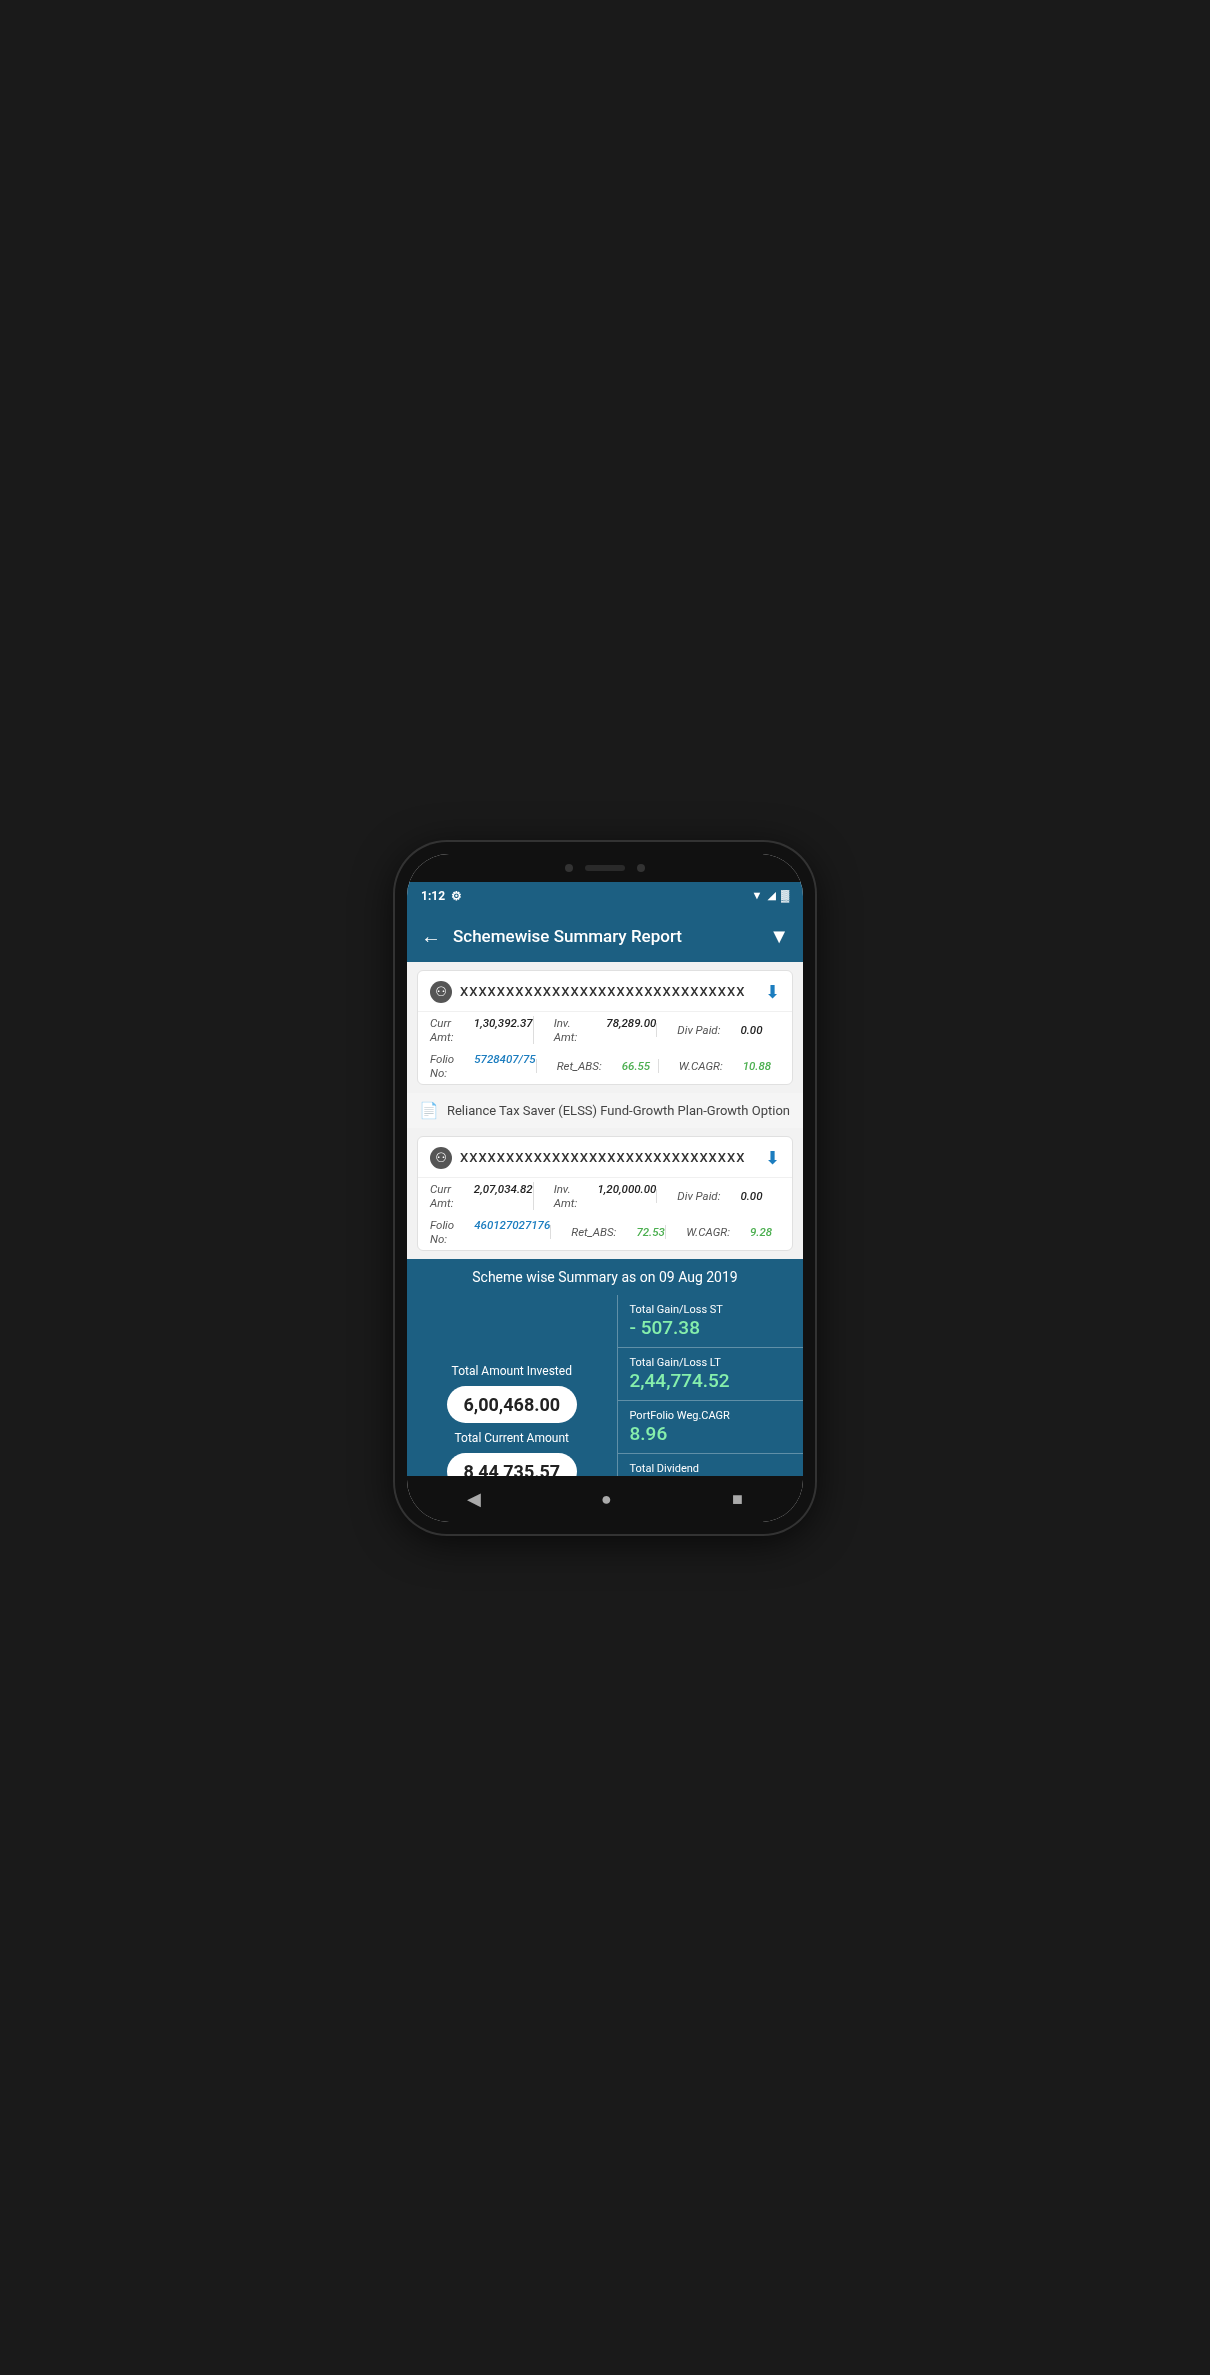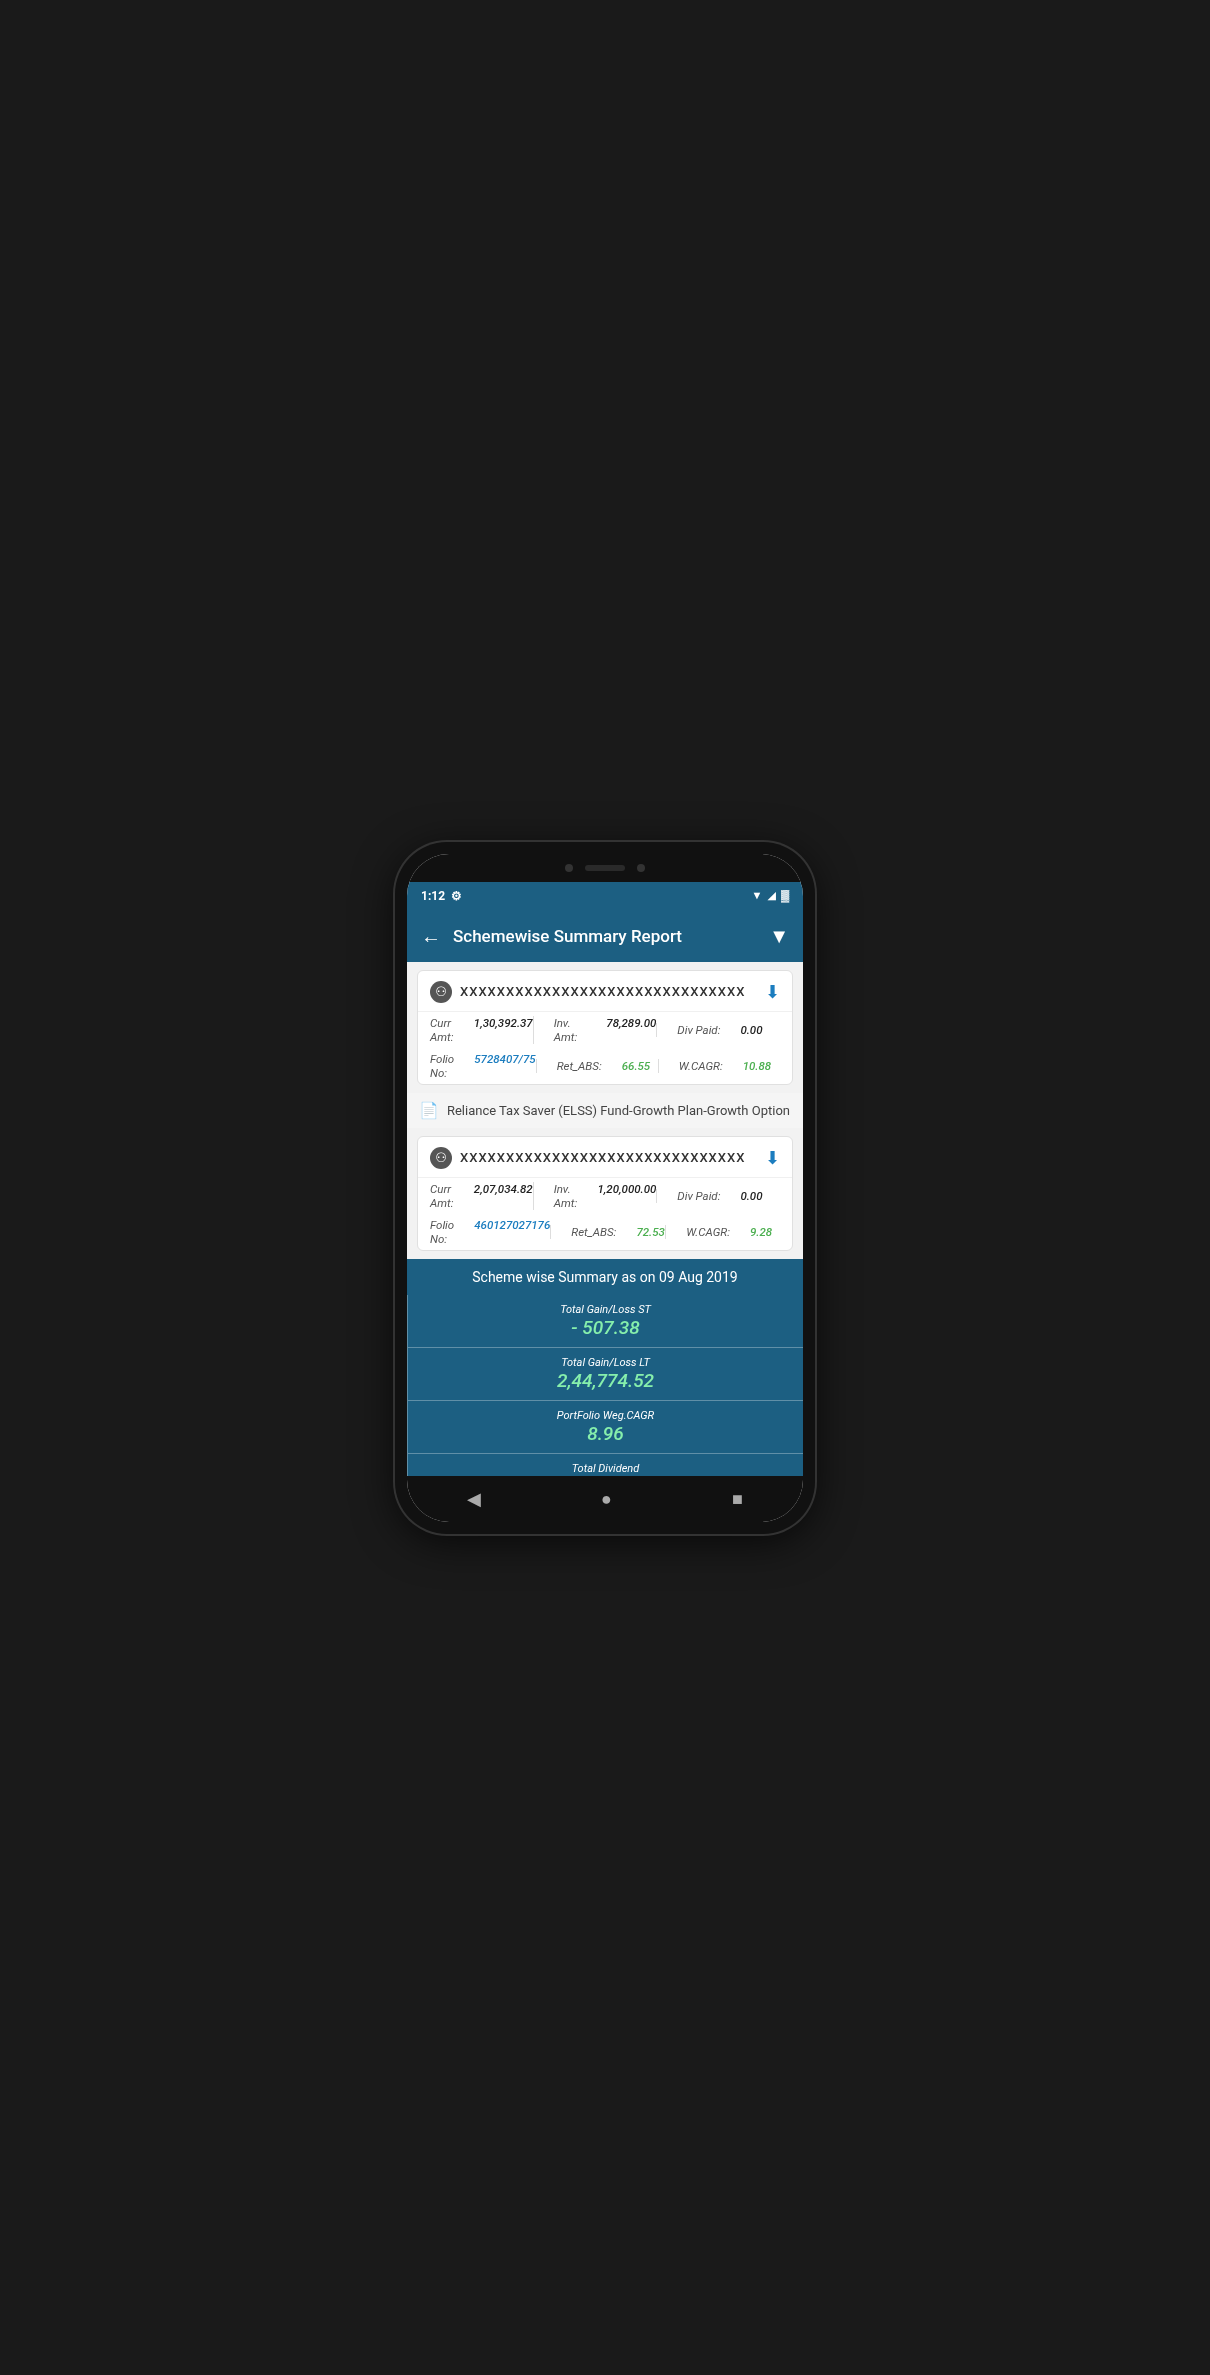--- a/index.html
+++ b/index.html
@@ -238,23 +238,22 @@
       display: flex;
       flex-direction: column;
       border-left: 1px solid rgba(255,255,255,0.3);
     }
     .summary-right-row {
       flex: 1;
       border-bottom: 1px solid rgba(255,255,255,0.3);
       padding: 8px 12px;
       display: flex;
       flex-direction: column;
-      align-items: center;
+      align-items: flex-start;
       justify-content: center;
-      font-style: italic;
     }
     .summary-right-row:last-child {
       border-bottom: none;
     }
     .summary-right-label {
       color: white;
       font-size: 11px;
       text-align: right;
     }
     .summary-right-value {
@@ -413,20 +412,26 @@
             <span>W.CAGR:</span>
             <span class="card-value-green">9.28</span>
           </div>
         </div>
       </div>
 
       <div class="summary-section">
         <div class="summary-header">Scheme wise Summary as on 09 Aug 2019</div>
         <div class="summary-body">
 
+          <div class="summary-left">
+            <span class="summary-label">Total Amount Invested</span>
+            <div class="summary-value-box">6,00,468.00</div>
+            <span class="summary-label">Total Current Amount</span>
+            <div class="summary-value-box">8,44,735.57</div>
+          </div>
 
           <div class="summary-right">
             <div class="summary-right-row">
               <span class="summary-right-label">Total Gain/Loss ST</span>
               <span class="summary-right-value">- 507.38</span>
             </div>
             <div class="summary-right-row">
               <span class="summary-right-label">Total Gain/Loss LT</span>
               <span class="summary-right-value">2,44,774.52</span>
             </div>

